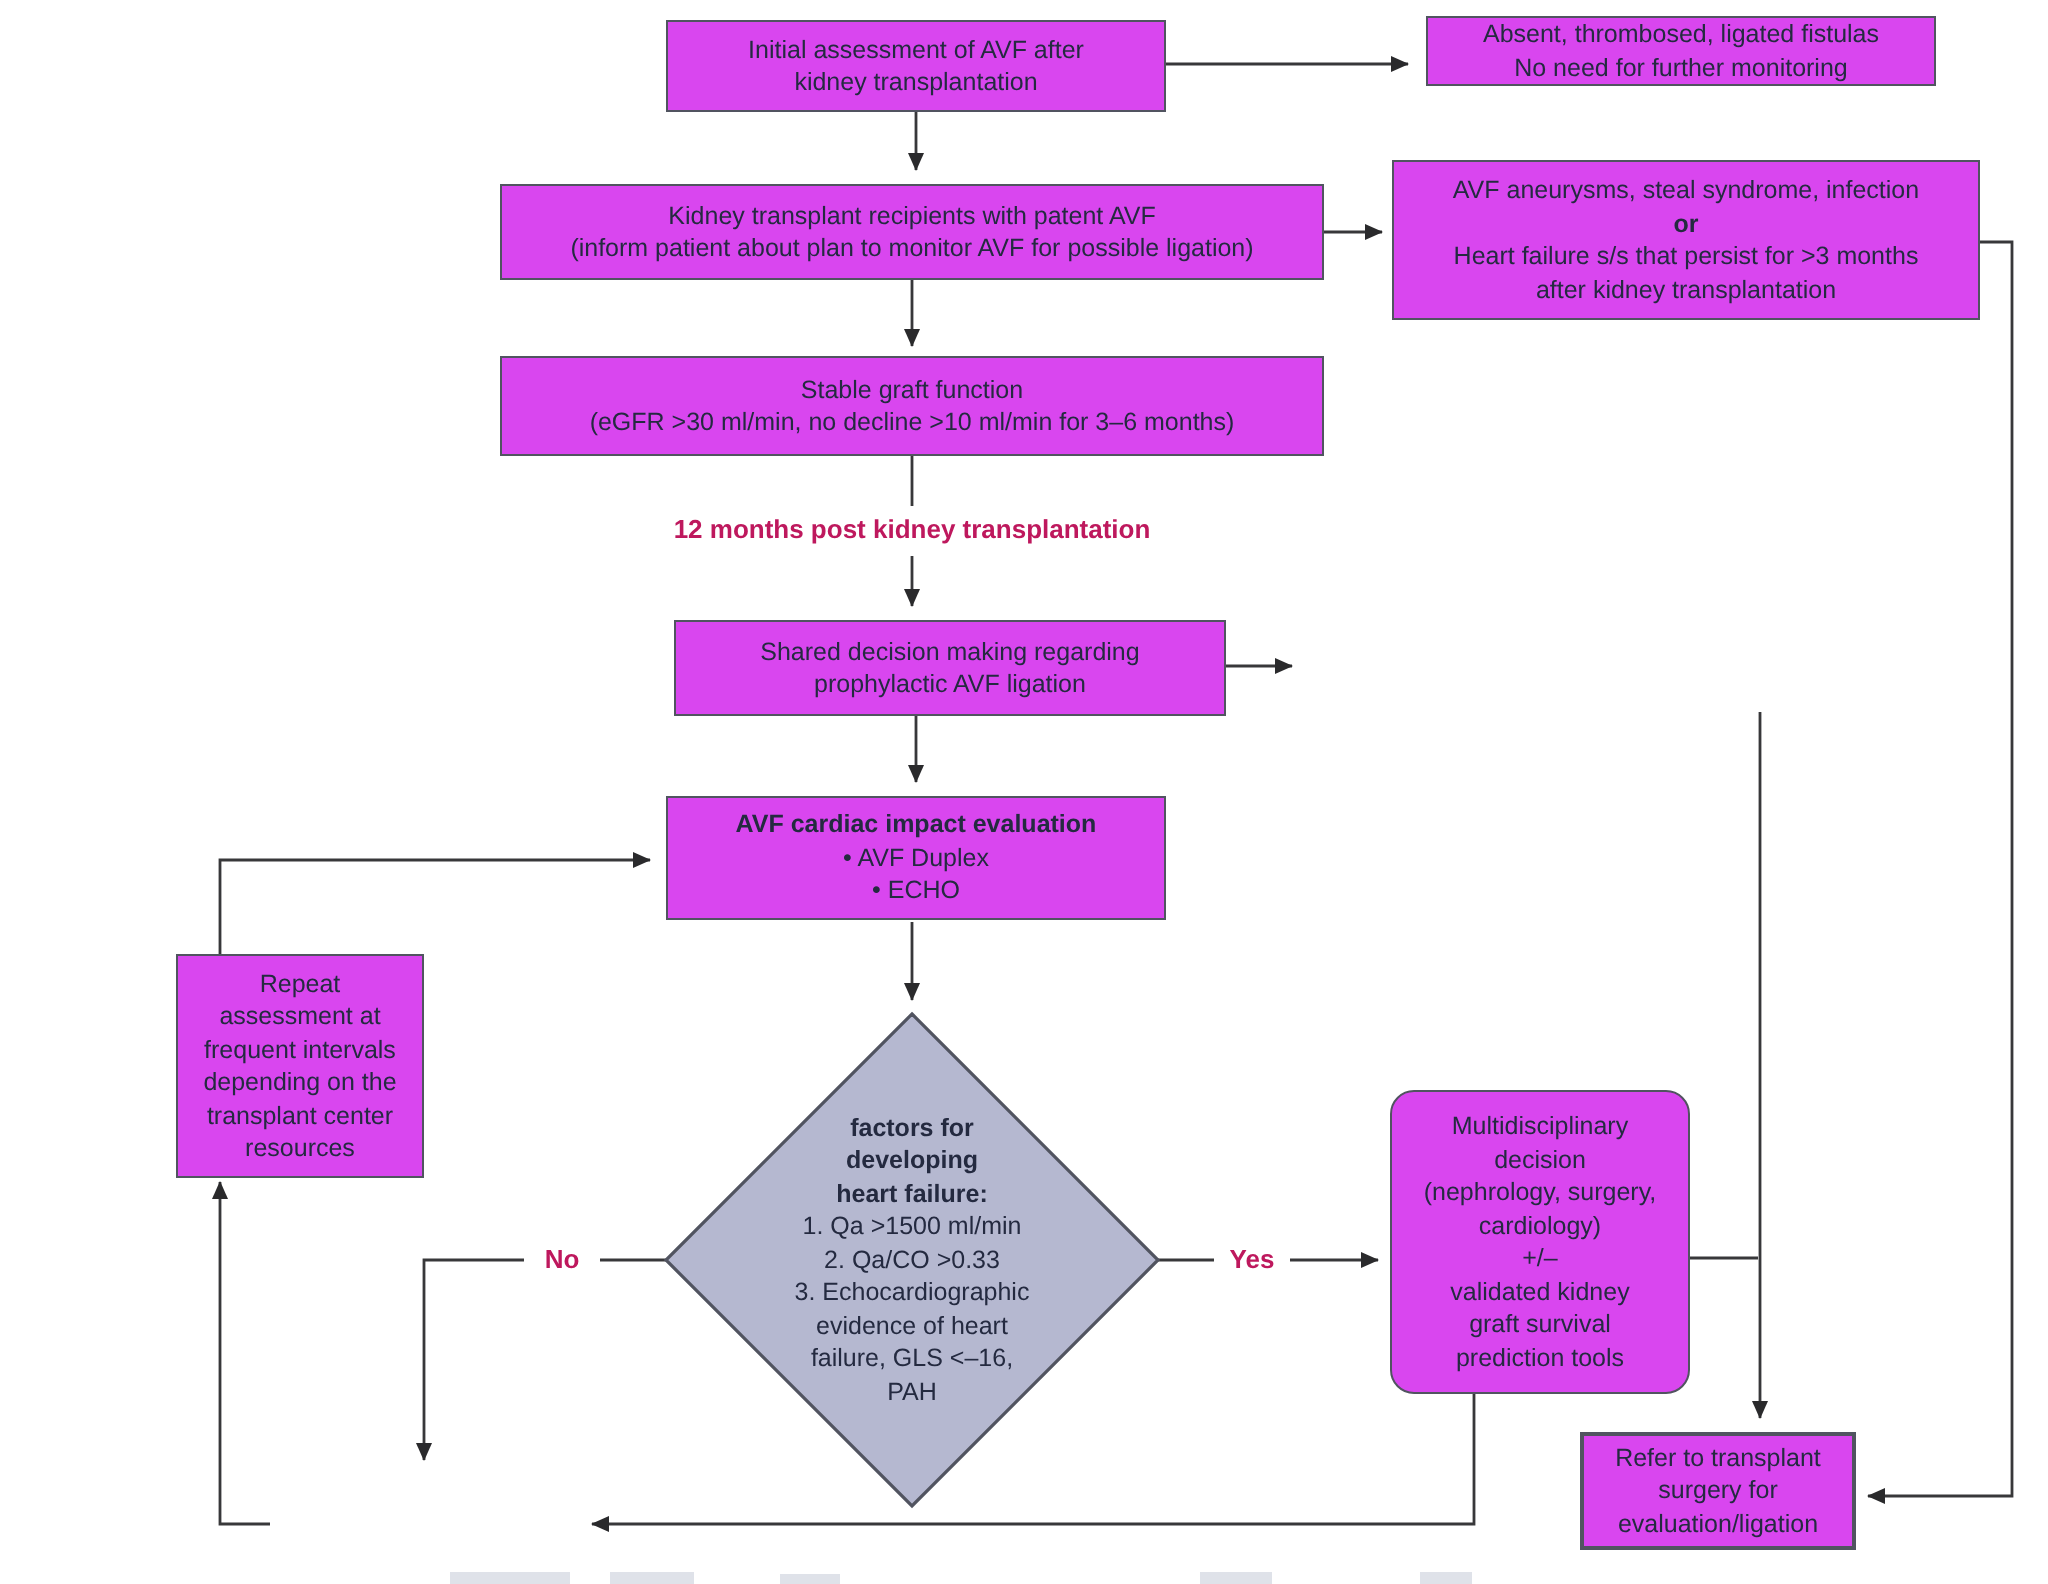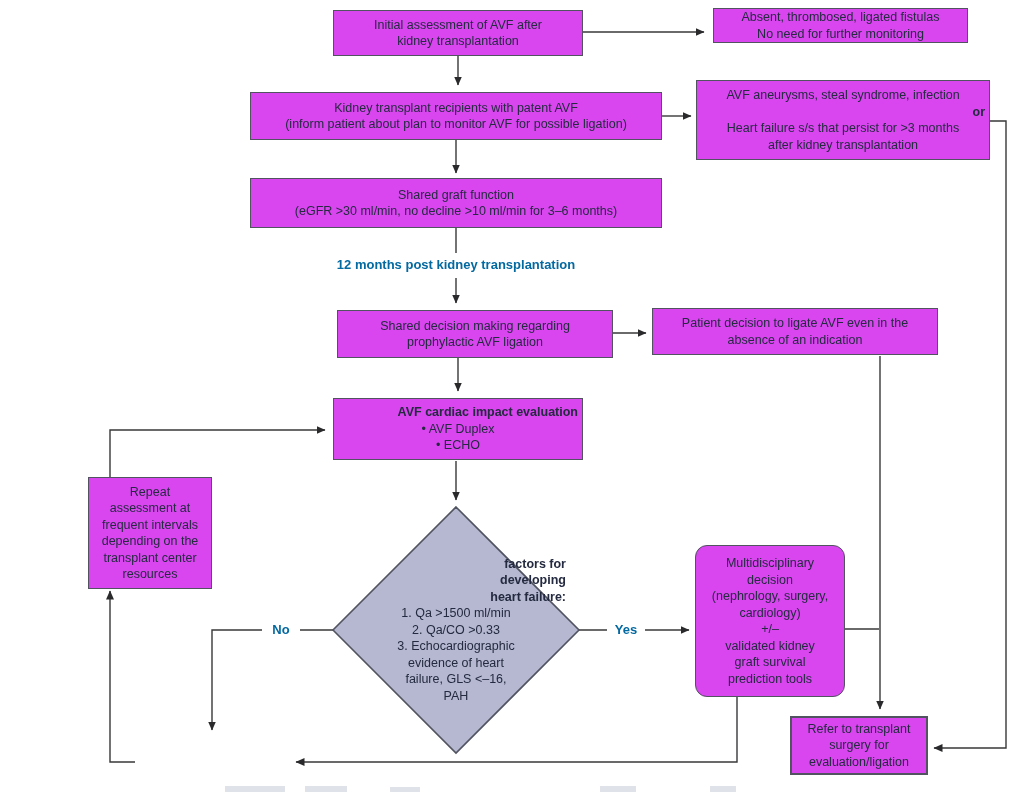--- a/index.html
+++ b/index.html
@@ -6,24 +6,24 @@
   .stage{
     position:relative;width:1024px;height:792px;background:#ffffff;
     font-family:"Liberation Sans", sans-serif;color:#242a40;overflow:hidden;
   }
   .stage svg.connectors{position:absolute;left:0;top:0;pointer-events:none;}
   .box{
     position:absolute;background:#d946ef;border:1.6px solid #515460;
     box-sizing:border-box;display:flex;flex-direction:column;justify-content:center;
     text-align:center;font-size:12.5px;line-height:1.32;color:#242a40;padding:2px 4px;
   }
-  .bold{font-weight:bold;text-align:right;}
+  .bold{font-weight:bold;}
   .floatlabel{
     position:absolute;background:#ffffff;font-weight:bold;font-size:13px;
-    text-align:center;color:#0369a1;line-height:18px;
+    text-align:center;color:#be185d;line-height:18px;
   }
   .diamond-text{
     position:absolute;display:flex;flex-direction:column;justify-content:center;
     text-align:center;font-size:12.5px;line-height:16.5px;color:#242a40;
   }
   .wm{position:absolute;background:#dfe2e9;height:6px;}
 </style>
 </head>
 <body>
 
@@ -71,33 +71,29 @@
     <div>(inform patient about plan to monitor AVF for possible ligation)</div>
   </div>
   <div class="box" style="left:696px;top:80px;width:294px;height:80px;">
     <div>AVF aneurysms, steal syndrome, infection</div>
     <div class="bold">or</div>
     <div>Heart failure s/s that persist for &gt;3 months</div>
     <div>after kidney transplantation</div>
   </div>
 
   <div class="box" style="left:250px;top:178px;width:412px;height:50px;">
-    <div>Shared graft function</div>
+    <div>Stable graft function</div>
     <div>(eGFR &gt;30 ml/min, no decline &gt;10 ml/min for 3–6 months)</div>
   </div>
 
   <div class="floatlabel" style="left:256px;top:256px;width:400px;">12 months post kidney transplantation</div>
 
   <div class="box" style="left:337px;top:310px;width:276px;height:48px;">
     <div>Shared decision making regarding</div>
     <div>prophylactic AVF ligation</div>
-  </div>
-  <div class="box" style="left:652px;top:308px;width:286px;height:47px;">
-    <div>Patient decision to ligate AVF even in the</div>
-    <div>absence of an indication</div>
   </div>
 
   <div class="box" style="left:333px;top:398px;width:250px;height:62px;">
     <div class="bold">AVF cardiac impact evaluation</div>
     <div>• AVF Duplex</div>
     <div>• ECHO</div>
   </div>
 
   <div class="box" style="left:48px;top:477px;width:124px;height:112px;margin-left:40px;">
     <div>Repeat</div>

